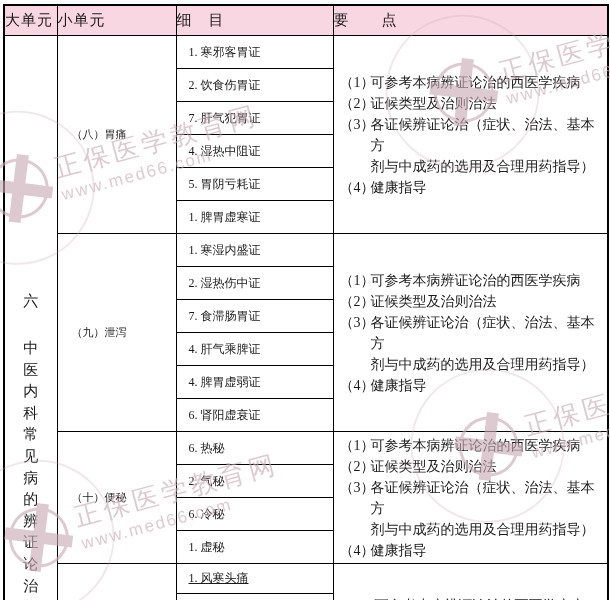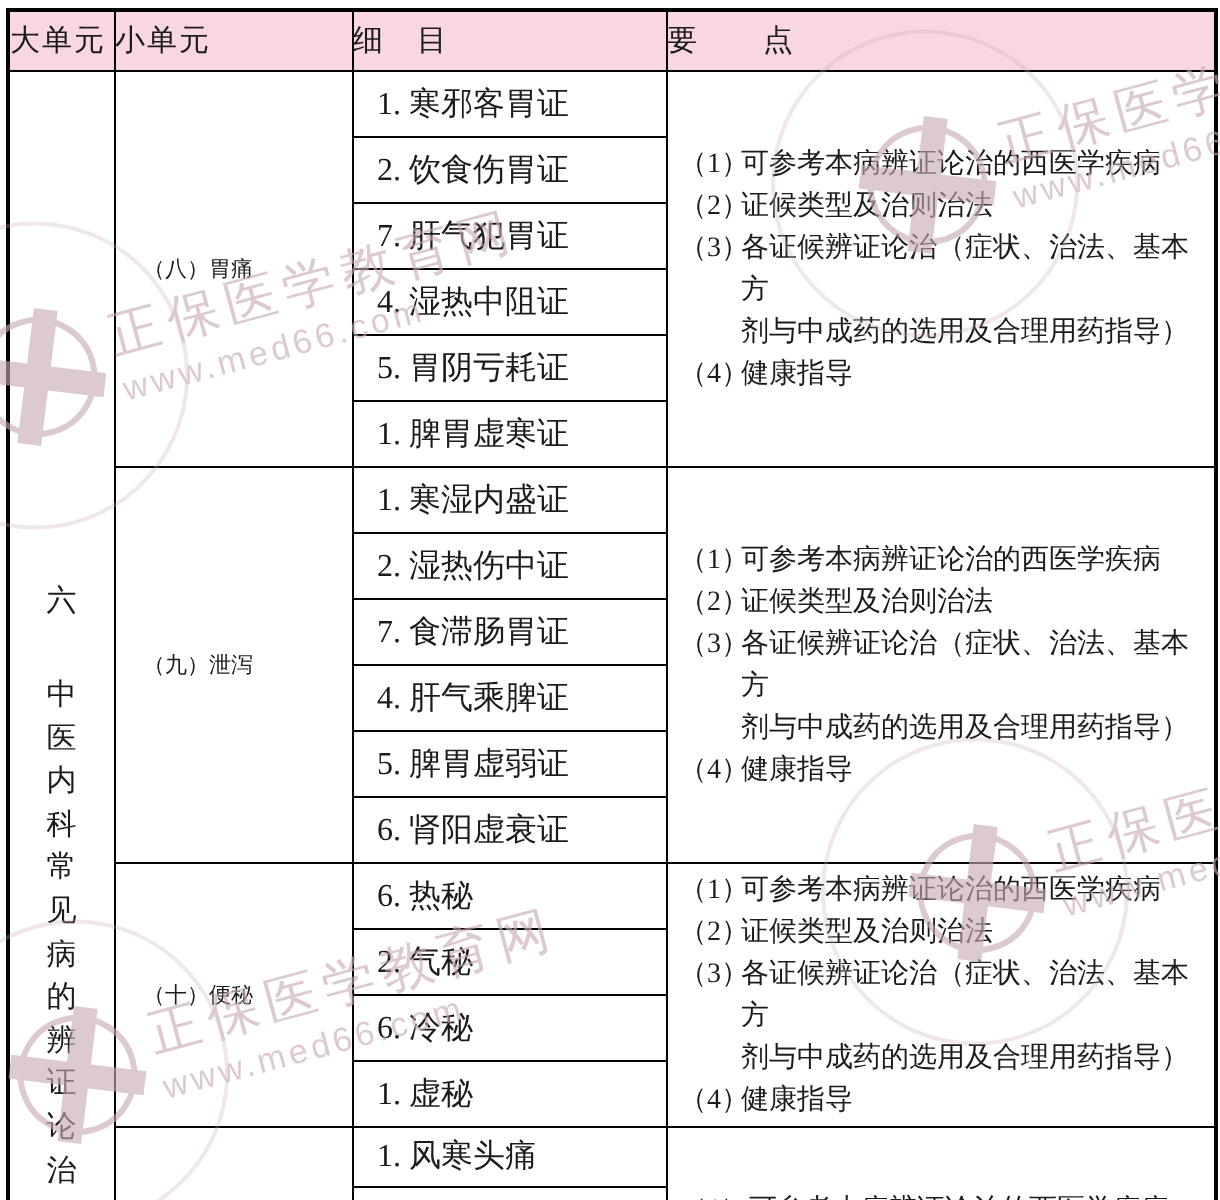--- a/index.html
+++ b/index.html
@@ -29,22 +29,22 @@
     text-align:left;letter-spacing:1px;
   }
   td.major{vertical-align:top;}
   .vert{
     display:flex;flex-direction:column;align-items:center;
     margin-top:255px;font-size:15px;
   }
   .vnum{line-height:21px;margin-bottom:26px;}
   .vchar{line-height:21.6px;}
   td.sub{font-size:11px;padding-left:14px;vertical-align:middle;}
-  td.item{font-size:16px;padding-left:12px;height:32px;vertical-align:middle;}
-  td.item.short{height:29px;}
+  td.item{font-size:12px;padding-left:12px;height:32px;vertical-align:middle;}
+  td.item.short{height:29px;text-decoration:underline;}
   td.item.tail{height:34px;}
   td.pts{font-size:14px;vertical-align:middle;padding:0 2px 0 6px;}
   td.pts.rel{position:relative;}
   .pt{display:flex;line-height:21px;}
   .pnum{flex:none;width:31px;}
   .pline{display:block;}
   .partial{
     position:absolute;left:6px;top:31px;
     white-space:nowrap;line-height:21px;font-size:14px;
   }
@@ -183,21 +183,21 @@
         <tr>
           <td class="item">2. 湿热伤中证</td>
         </tr>
         <tr>
           <td class="item">7. 食滞肠胃证</td>
         </tr>
         <tr>
           <td class="item">4. 肝气乘脾证</td>
         </tr>
         <tr>
-          <td class="item">5. 脾胃虚弱证</td>
+          <td class="item">4. 脾胃虚弱证</td>
         </tr>
         <tr>
           <td class="item">6. 肾阳虚衰证</td>
         </tr>
         <tr>
           <td class="sub" rowspan="4">（十）便秘</td>
           <td class="item">6. 热秘</td>
           <td class="pts" rowspan="4">
             <div class="pt">
               <span class="pnum">（1）</span>

